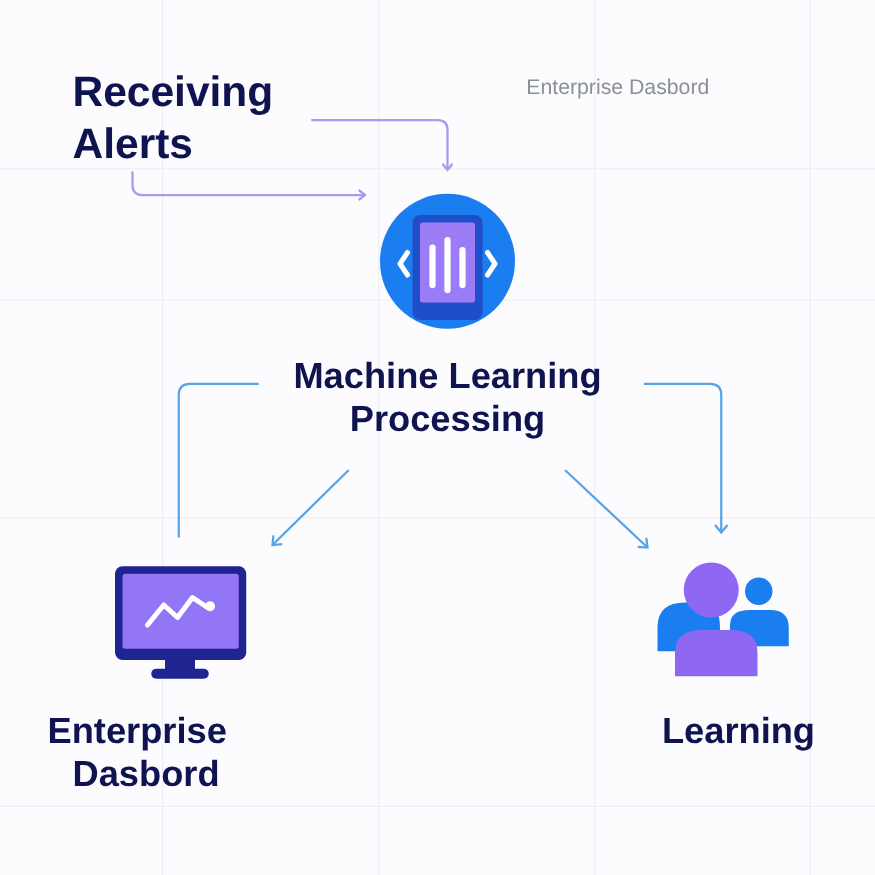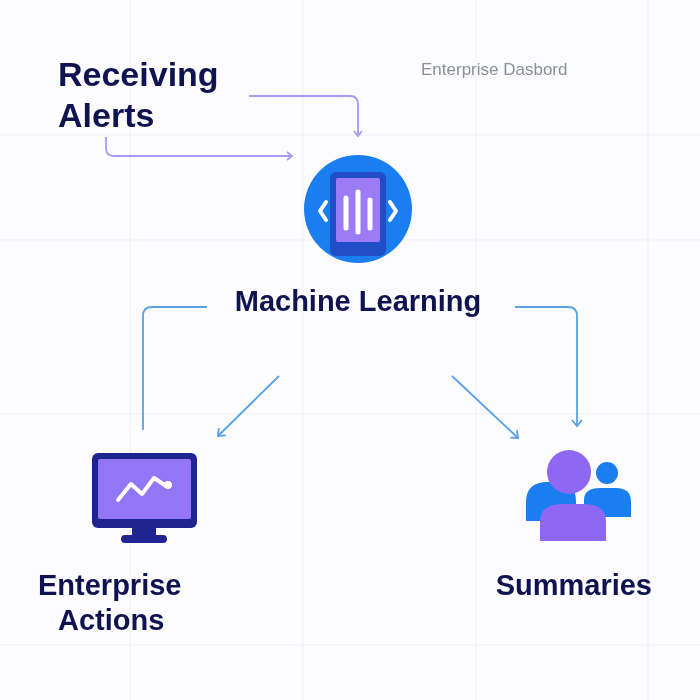--- a/index.html
+++ b/index.html
@@ -89,22 +89,23 @@
 
 <div class="label" id="lbl-receiving">
   <div>Receiving</div>
   <div>Alerts</div>
 </div>
 
 <div id="brand">Enterprise Dasbord</div>
 
 <div class="label" id="lbl-ml">
   <div>Machine Learning</div>
+  <div>Processing</div>
 </div>
 
 <div class="label" id="lbl-rec">
   <div>Enterprise</div>
-  <div class="l2">Actions</div>
+  <div class="l2">Dasbord</div>
 </div>
 
 <div class="label" id="lbl-meet">
-  <div>Summaries</div>
+  <div>Learning</div>
 </div>
 
 </body></html>

